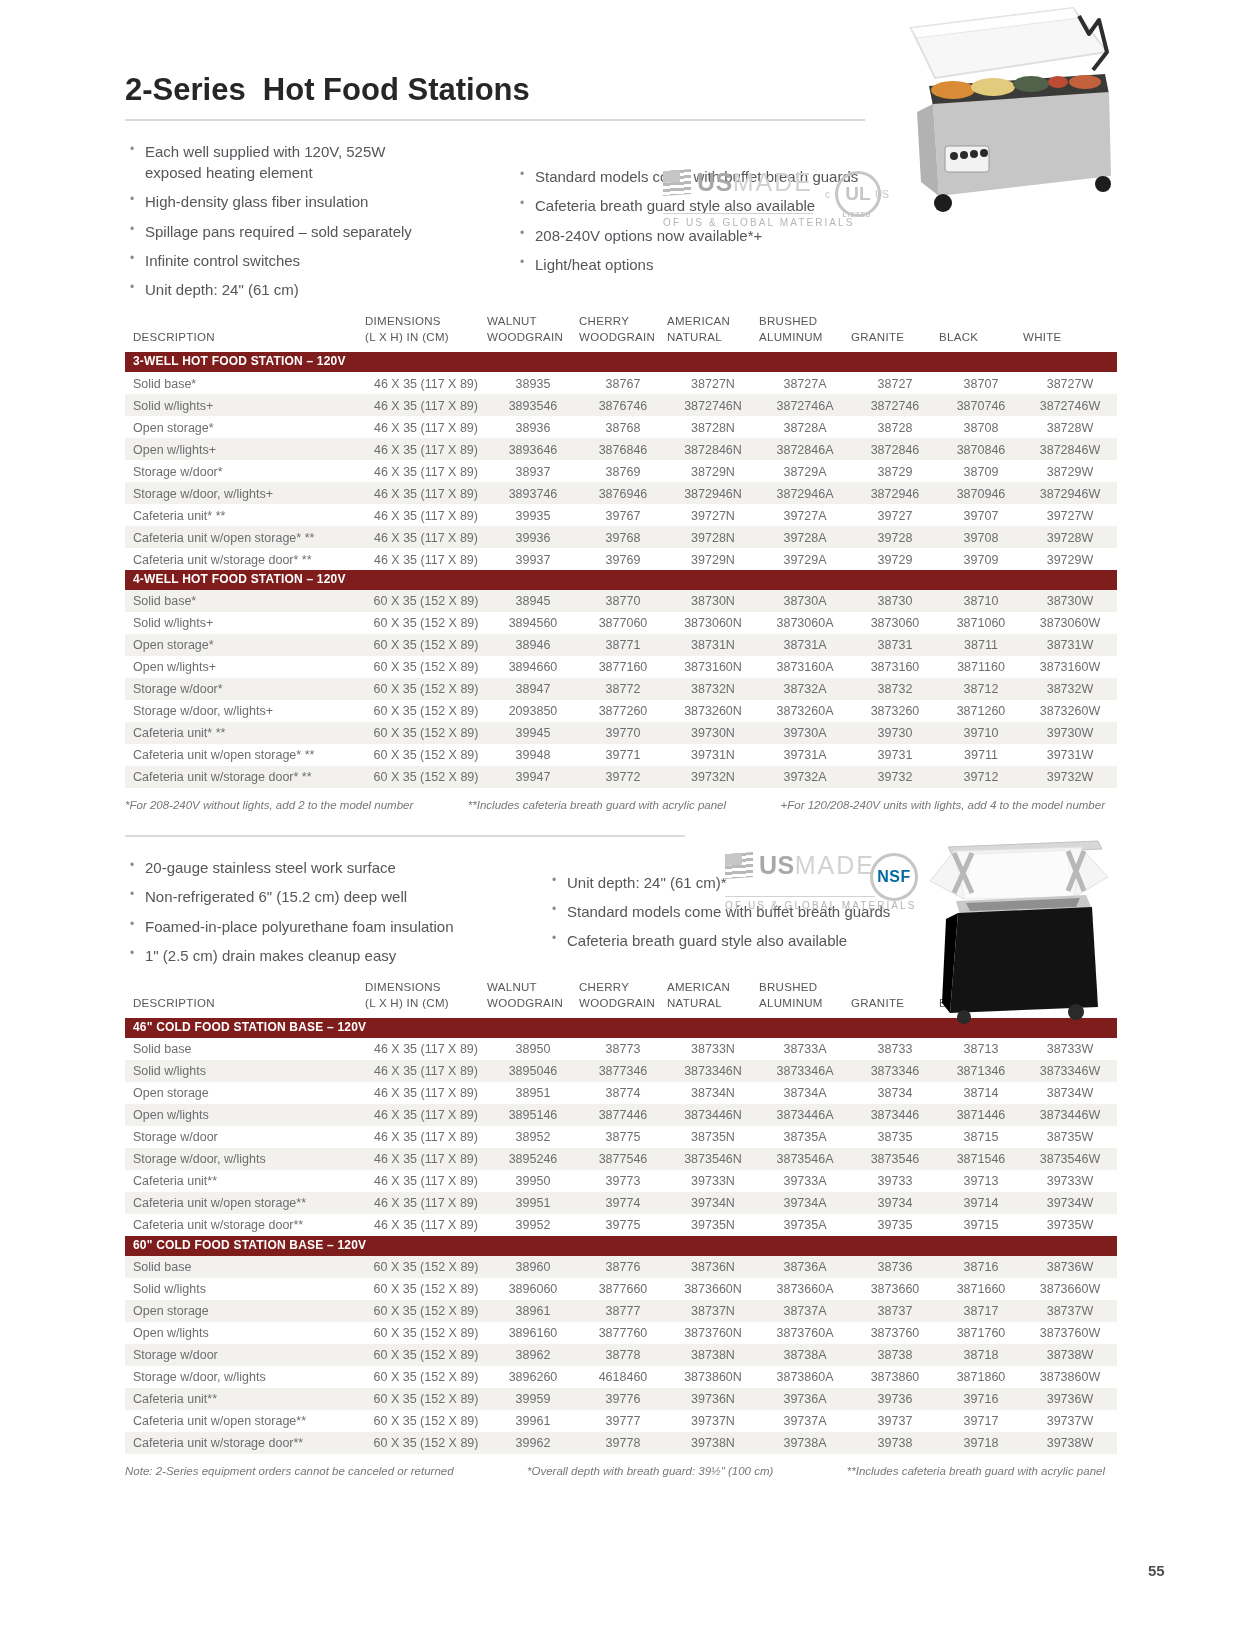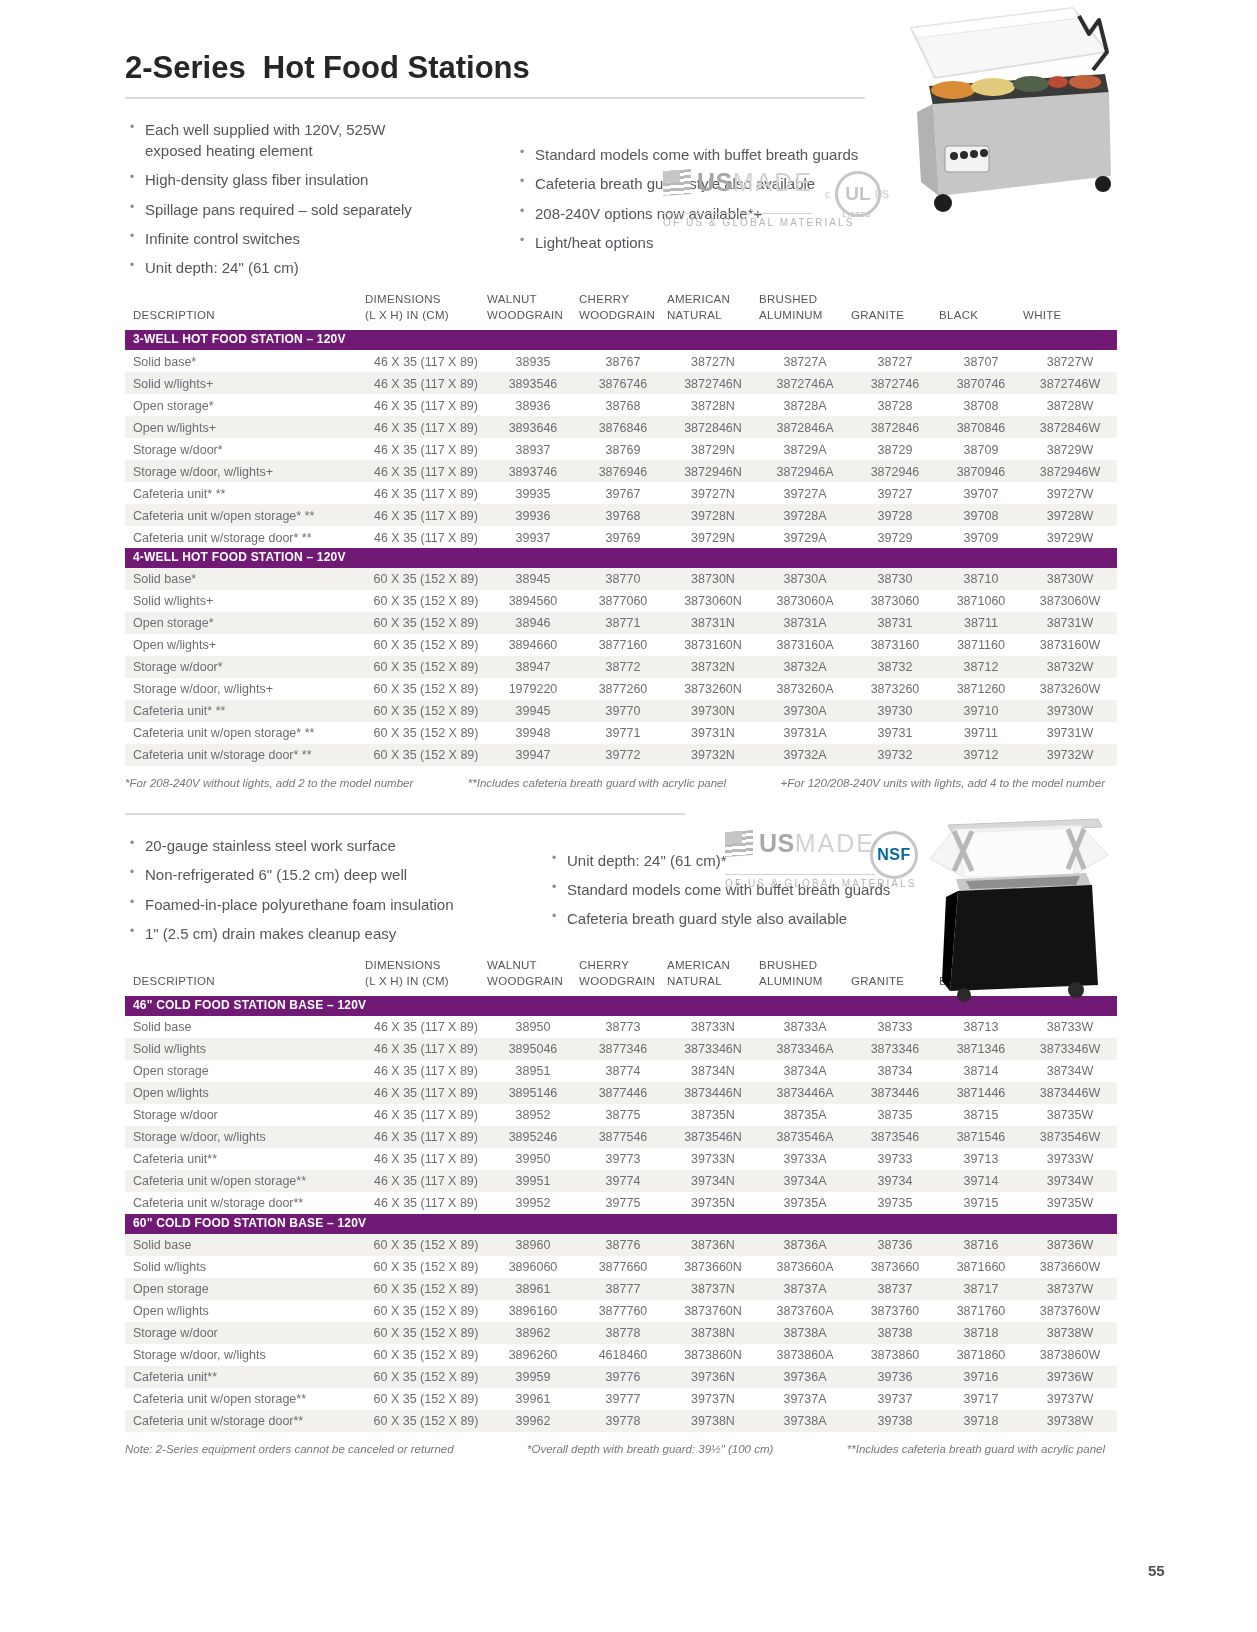--- a/index.html
+++ b/index.html
@@ -6,21 +6,21 @@
   html,body { background: #ffffff; }
   body {
     font-family: "Liberation Sans", sans-serif;
     width: 1257px; height: 1632px;
     position: relative;
     color: #55565a;
   }
   .page { position: relative; width: 1257px; height: 1632px; overflow: hidden; background: #fff; }
 
   section.block { position: relative; margin-left: 125px; width: 1005px; }
-  section.hot  { padding-top: 50px; }
+  section.hot  { padding-top: 72px; }
   section.cold { margin-top: 24px; }
 
   h1.sec-title {
     font-size: 31px; font-weight: 700; color: #262626;
     letter-spacing: 0; white-space: pre; line-height: 1.15;
   }
   .rule { border-top: 2px solid #dadada; margin-top: 11px; }
   .rule.hot-rule { width: 740px; }
   .rule.cold-rule { width: 560px; }
 
@@ -83,21 +83,21 @@
     line-height: 1.35; padding: 0 0 7px 0;
   }
   table.models th.desc { text-align: left; padding-left: 8px; }
   table.models td {
     font-size: 12.5px; color: #6d6e71; text-align: center;
     padding: 4px 2px 3px; height: 22px; line-height: 1.15;
   }
   table.models td.desc { text-align: left; padding-left: 8px; }
   table.models tr.alt td { background: #f2f1ee; }
   table.models tr.band td {
-    background: #701a75; color: #ffffff; font-weight: 700; font-size: 12px;
+    background: #7f1d1d; color: #ffffff; font-weight: 700; font-size: 12px;
     text-align: left; padding: 3px 8px; height: 19px; letter-spacing: 0.2px;
   }
 
   .footnotes { display: flex; justify-content: space-between; width: 980px;
     margin-top: 11px; font-size: 11.5px; font-style: italic; color: #76777a; }
   .footnotes span { white-space: nowrap; }
 
   .page-number { position: absolute; left: 1148px; top: 1562px;
     font-size: 15px; font-weight: 700; color: #4f5052; }
 </style>
@@ -359,21 +359,21 @@
             <td>38772</td>
             <td>38732N</td>
             <td>38732A</td>
             <td>38732</td>
             <td>38712</td>
             <td>38732W</td>
           </tr>
           <tr>
             <td class="desc">Storage w/door, w/lights+</td>
             <td>60 X 35 (152 X 89)</td>
-            <td>1979220</td>
+            <td>2093850</td>
             <td>3877260</td>
             <td>3873260N</td>
             <td>3873260A</td>
             <td>3873260</td>
             <td>3871260</td>
             <td>3873260W</td>
           </tr>
           <tr class="alt">
             <td class="desc">Cafeteria unit* **</td>
             <td>60 X 35 (152 X 89)</td>

